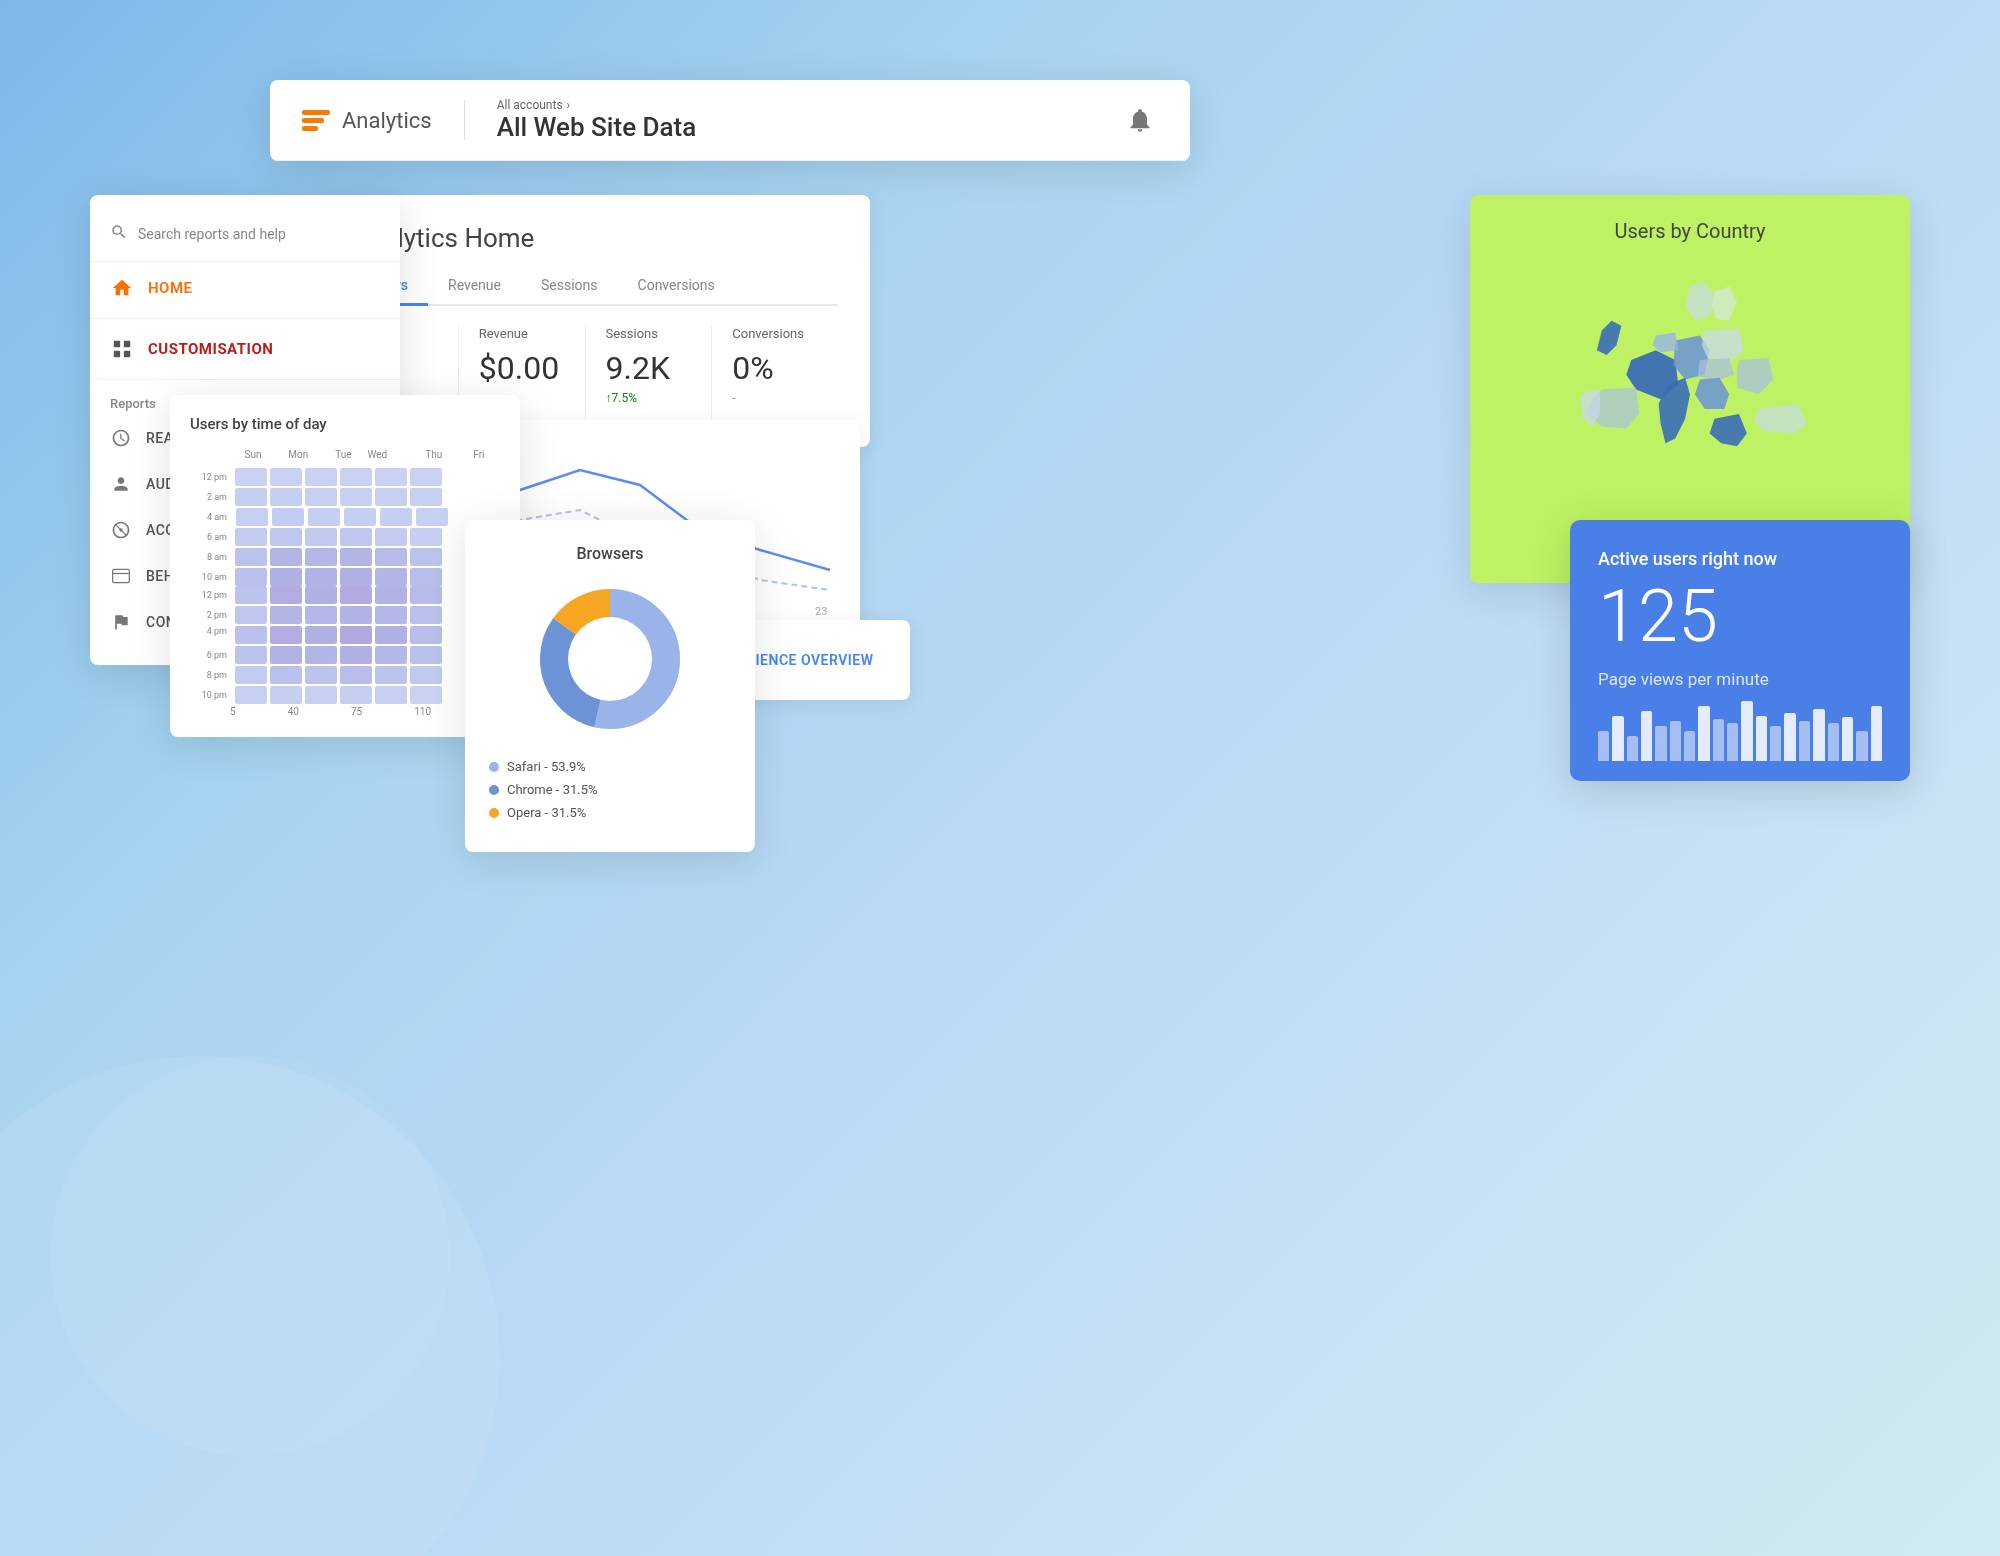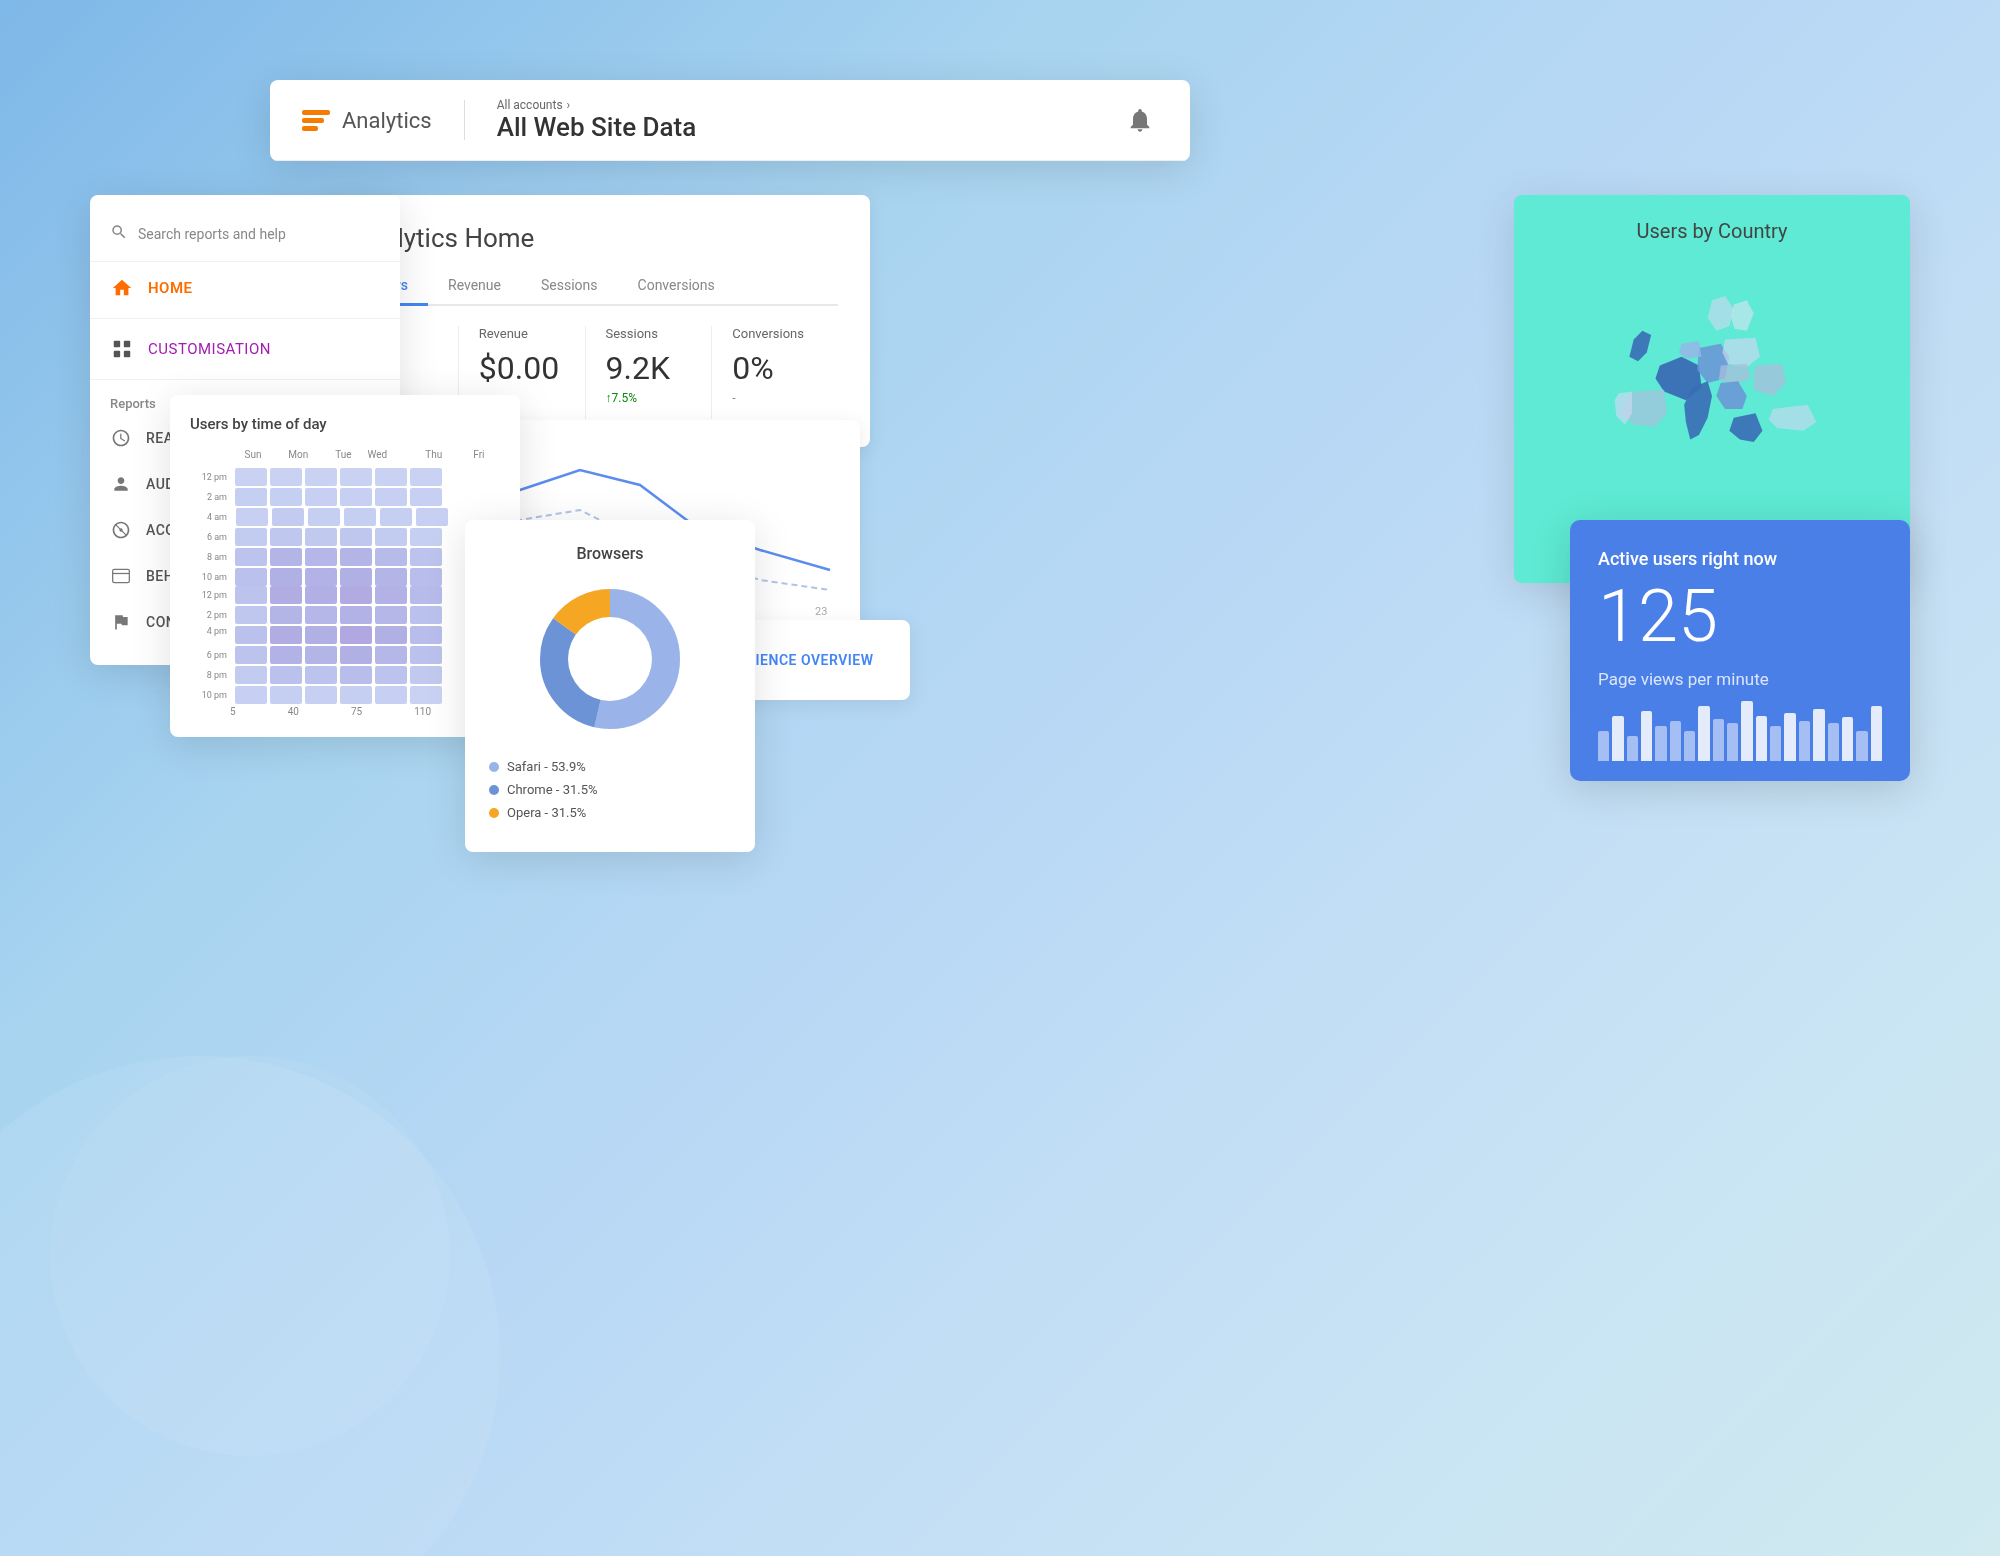--- a/index.html
+++ b/index.html
@@ -146,22 +146,22 @@
       height: 24px;
       display: flex;
       align-items: center;
       justify-content: center;
       font-size: 20px;
     }
     .nav-icon.home-icon { color: #ff6d00; }
     .nav-icon.custom-icon { color: #555; }
     .nav-label {
       font-size: 15px;
-      color: #a21caf;
-      font-weight: 400;
+      color: #b91c1c;
+      font-weight: 700;
       letter-spacing: 0.5px;
     }
     .reports-section {
       padding: 12px 20px 4px;
       font-size: 13px;
       color: #888;
       font-weight: 500;
     }
     .sidebar-divider {
       height: 1px;
@@ -262,22 +262,22 @@
     .metric-subtitle {
       font-size: 12px;
       color: #888;
     }
 
     
     .country-card {
       position: absolute;
       top: 195px;
       right: 90px;
-      width: 396px;
-      background: #5eead4;
+      width: 440px;
+      background: #bef264;
       border-radius: 8px;
       box-shadow: 0 8px 40px rgba(0,0,0,0.12);
       padding: 24px;
       z-index: 8;
     }
     .country-card-title {
       font-size: 20px;
       font-weight: 400;
       color: #444;
       margin-bottom: 16px;

